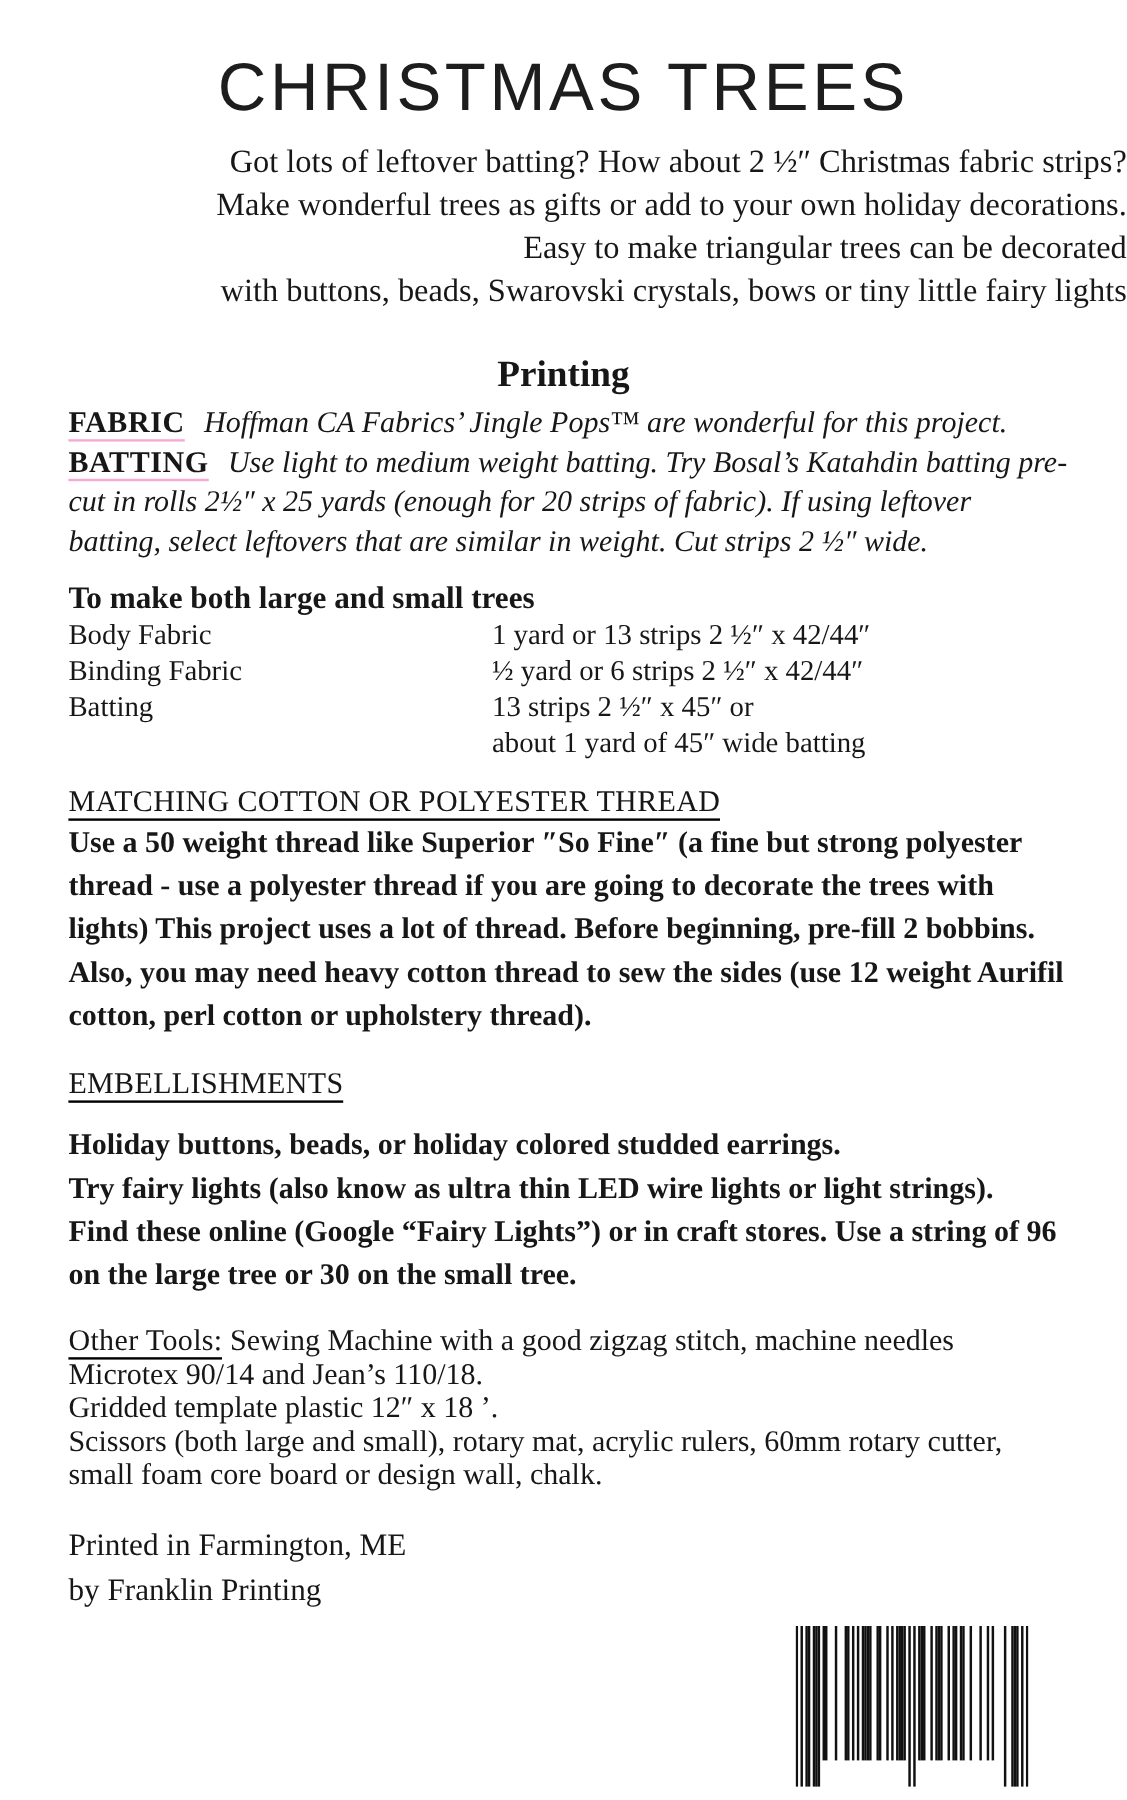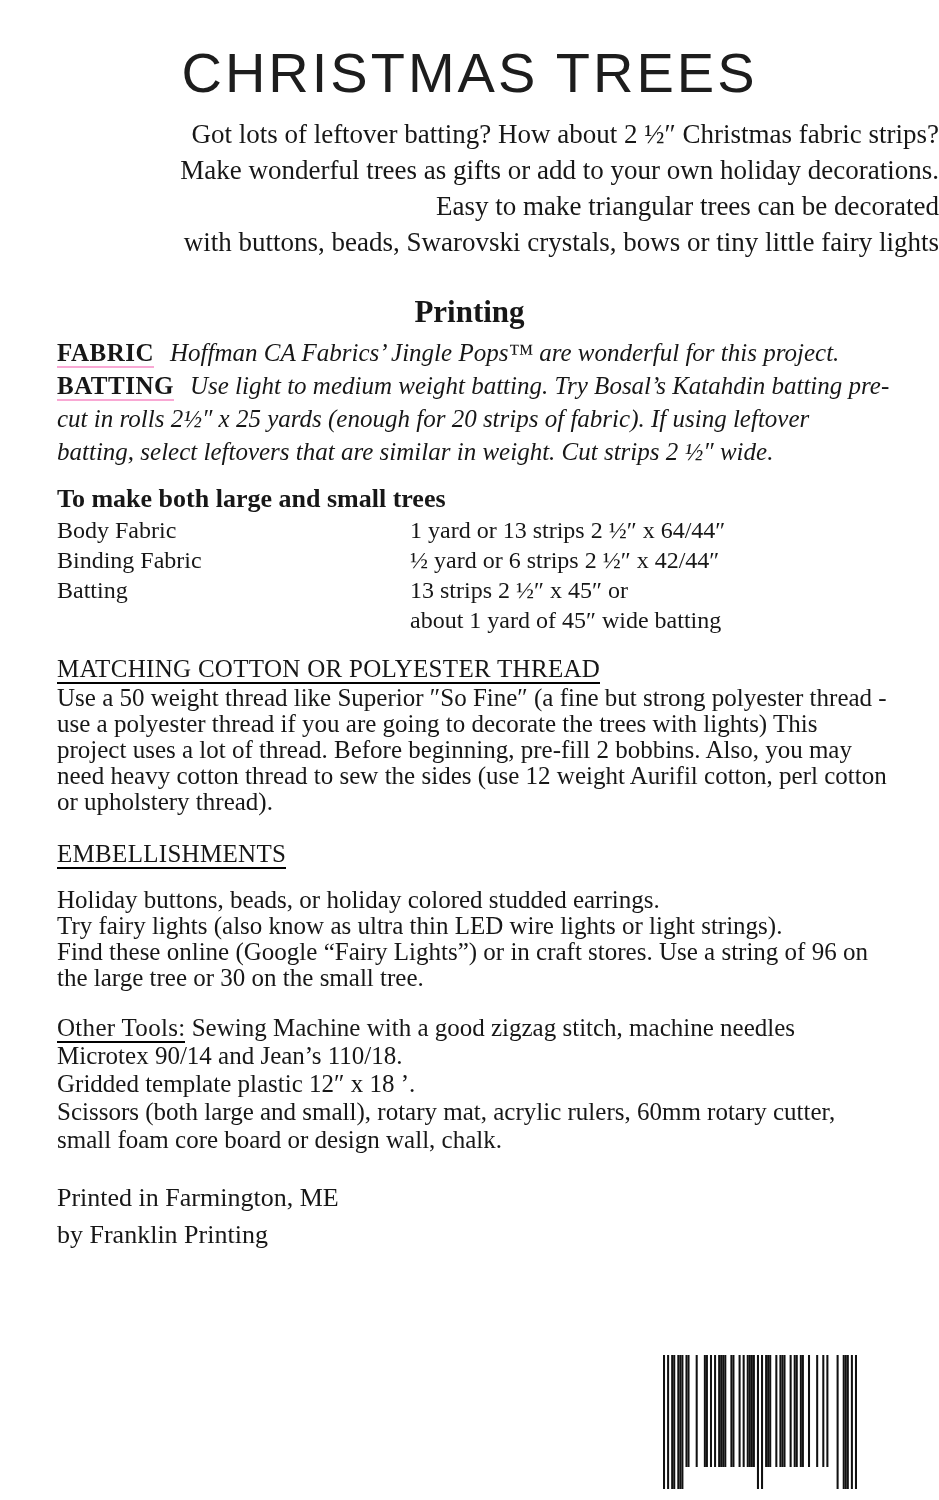--- a/index.html
+++ b/index.html
@@ -59,21 +59,21 @@
   .req-label { width:353px; flex:none; }
   .req-value { white-space:pre-line; }
 
   .section { margin:0; }
   .section-heading-wrap { margin:0; font-size:25px; line-height:31px; }
   .section-heading {
     font-weight:normal;
     border-bottom:2px solid #000000;
     letter-spacing:0.3px;
   }
-  .section-body { margin:0; font-size:25px; line-height:26px; white-space:pre-line; }
+  .section-body { margin:0; font-size:25px; line-height:36px; white-space:pre-line;font-weight:bold; }
   .thread-wrap { margin-top:18px; }
   .thread-body { white-space:normal; margin-top:1px; }
   .embell-wrap { margin-top:23px; }
   .embell-body { margin-top:18px; }
 
   .tools-para { margin-top:23px; font-size:25px; line-height:28px; }
   .tools-text { white-space:pre-line; }
 
   .footer {
     font-size:26px;
@@ -105,21 +105,21 @@
   <div class="content">
 
     <p class="mat-para fabric-para"><span class="label-underline">FABRIC</span><span class="label-gap"></span><span class="mat-text">Hoffman CA Fabrics’ Jingle Pops™ are wonderful for this project.</span></p>
 
     <p class="mat-para"><span class="label-underline">BATTING</span><span class="label-gap"></span><span class="mat-text">Use light to medium weight batting. Try Bosal’s Katahdin batting pre-cut in rolls 2½″ x 25 yards (enough for 20 strips of fabric). If using leftover batting, select leftovers that are similar in weight. Cut strips 2 ½″ wide.</span></p>
 
     <div class="req">
       <p class="req-heading">To make both large and small trees</p>
       <div class="req-row">
         <span class="req-label">Body Fabric</span>
-        <span class="req-value">1 yard or 13 strips 2 ½″ x 64/44″</span>
+        <span class="req-value">1 yard or 13 strips 2 ½″ x 42/44″</span>
       </div>
       <div class="req-row">
         <span class="req-label">Binding Fabric</span>
         <span class="req-value">½ yard or 6 strips 2 ½″ x 42/44″</span>
       </div>
       <div class="req-row">
         <span class="req-label">Batting</span>
         <span class="req-value">13 strips 2 ½″ x 45″ or
 about 1 yard of 45″ wide batting</span>
       </div>

